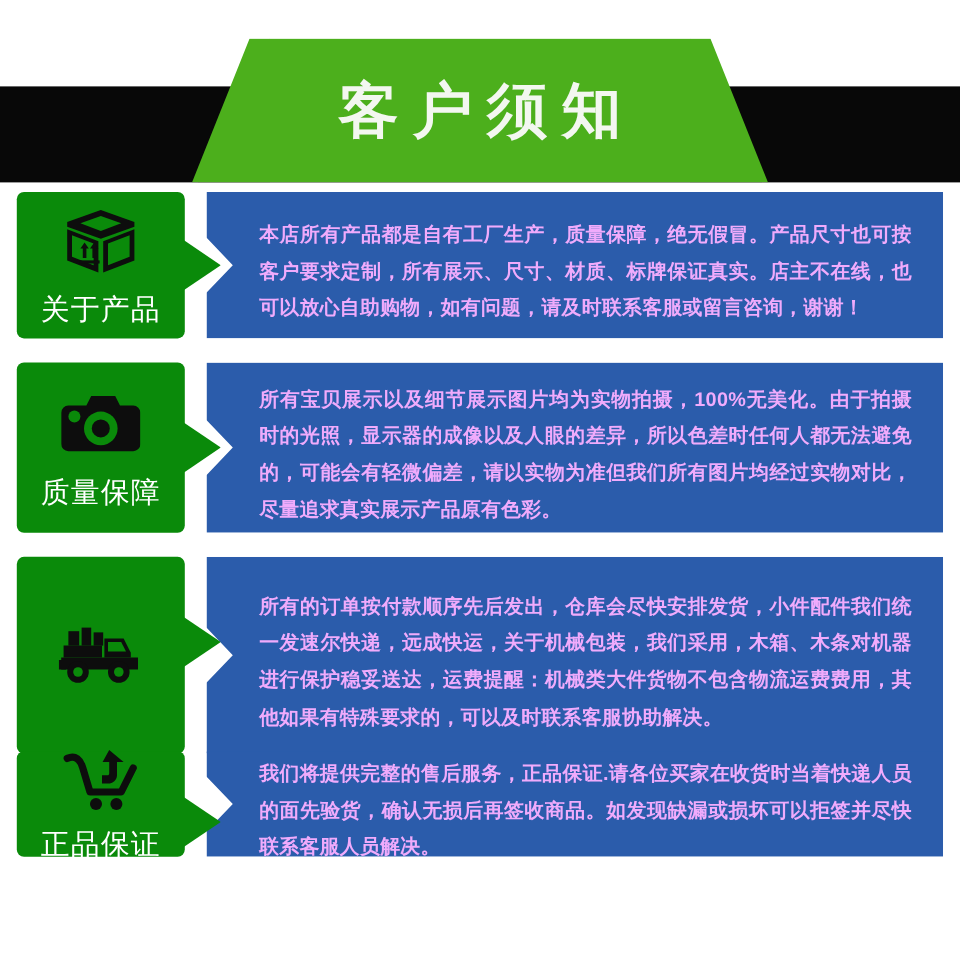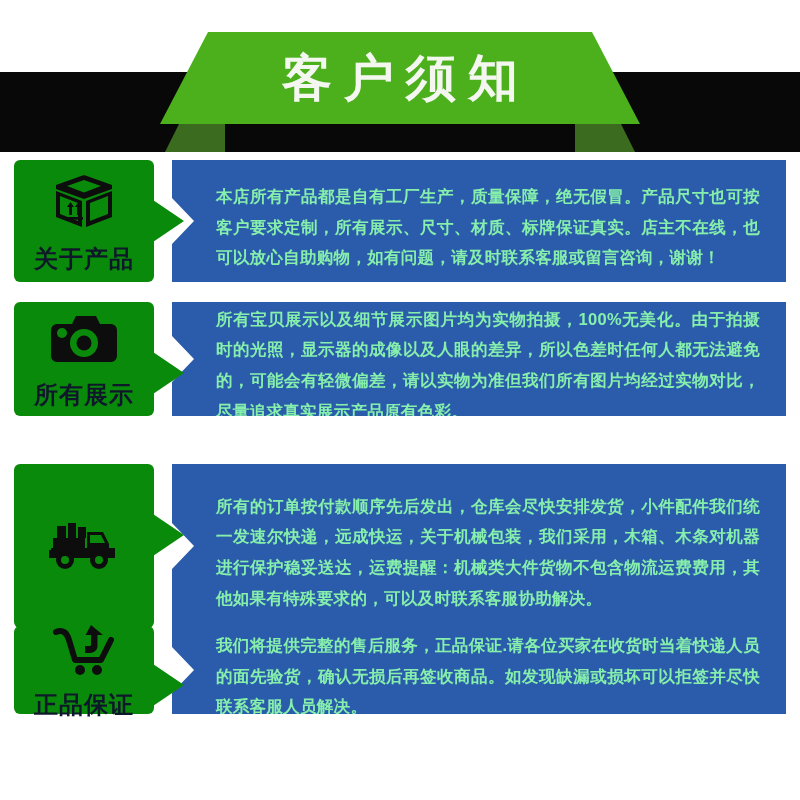--- a/index.html
+++ b/index.html
@@ -24,21 +24,21 @@
 
   .flap-left, .flap-right {
     position:absolute; top:32px; height:120px; width:60px;
     background:#3a6b1e;
   }
   .flap-left  { left:165px;  clip-path:polygon(100% 0, 100% 100%, 0 100%); }
   .flap-right { right:165px; clip-path:polygon(0 0, 100% 100%, 0 100%); }
 
   .banner {
     position:absolute; left:160px; top:32px;
-    width:480px; height:92px;
+    width:480px; height:120px;
     background:#4caf1c;
     clip-path:polygon(10% 0, 90% 0, 100% 100%, 0 100%);
     display:flex; align-items:center; justify-content:center;
   }
   .banner-title {
     color:#f3f7f0;
     font-size:50px;
     font-weight:bold;
     letter-spacing:12px;
     text-indent:12px;
@@ -61,23 +61,23 @@
     align-items:center; justify-content:center;
     padding:10px 0 8px 0;
     z-index:2;
   }
   .icon-glyph {
     width:74px; height:58px;
     display:flex; align-items:center; justify-content:center;
   }
   .icon-glyph svg { display:block; }
   .icon-label {
-    color:#0f172a;
+    color:#ffffff;
     font-size:24px;
-    font-weight:bold;
+    font-weight:normal;
     letter-spacing:1px;
     line-height:1.1;
     margin-top:16px;
     white-space:nowrap;
   }
 
   
   .arrow {
     position:absolute; left:150px;
     width:34px; height:46px;
@@ -96,36 +96,36 @@
       100% 0,
       100% 100%,
       0 100%,
       0 calc(50% + 23px),
       22px 50%,
       0 calc(50% - 23px)
     );
     display:flex; align-items:center;
   }
   .panel-text {
-    color:#86efac;
+    color:#f0abfc;
     font-size:16.5px;
     font-weight:bold;
     line-height:1.85;
     letter-spacing:0.3px;
     padding:14px 26px 2px 44px;
     text-align:justify;
     text-justify:inter-character;
   }
 
   
   .row-1 .icon-card, .row-1 .panel { height:122px; }
   .row-1 .arrow { top:38px; }
   .row-1 { height:122px; }
 
-  .row-2 .icon-card, .row-2 .panel { height:114px; }
+  .row-2 .icon-card, .row-2 .panel { height:142px; }
   .row-2 .arrow { top:48px; }
   .row-2 { height:142px; }
 
   .row-3 .icon-card, .row-3 .panel { height:164px; }
   .row-3 .arrow { top:48px; }
   .row-3 { height:142px; }
 
   .row-4 .icon-card, .row-4 .panel { height:88px; }
   .row-4 .arrow { top:36px; }
   .row-4 { height:118px; margin-bottom:0; }
@@ -181,21 +181,21 @@
           <svg width="66" height="50" viewBox="0 0 66 50">
             <g fill="#0d0d0d">
               <path d="M25 2 L45 2 L49 10 L60 10 A6 6 0 0 1 66 16 L66 42 A6 6 0 0 1 60 48
                        L6 48 A6 6 0 0 1 0 42 L0 16 A6 6 0 0 1 6 10 L21 10 Z"></path>
             </g>
             <circle cx="33" cy="29" r="14" fill="#0a8a0a"></circle>
             <circle cx="33" cy="29" r="7.5" fill="#0d0d0d"></circle>
             <circle cx="11" cy="19" r="5" fill="#0a8a0a"></circle>
           </svg>
         </span>
-        <span class="icon-label">所有展示</span>
+        <span class="icon-label">质量保障</span>
       </div>
       <div class="arrow"></div>
       <div class="panel">
         <p class="panel-text">所有宝贝展示以及细节展示图片均为实物拍摄，100%无美化。由于拍摄时的光照，显示器的成像以及人眼的差异，所以色差时任何人都无法避免的，可能会有轻微偏差，请以实物为准但我们所有图片均经过实物对比，尽量追求真实展示产品原有色彩。</p>
       </div>
     </div>
 
     <div class="row row-3">
       <div class="icon-card">
         <span class="icon-glyph">

